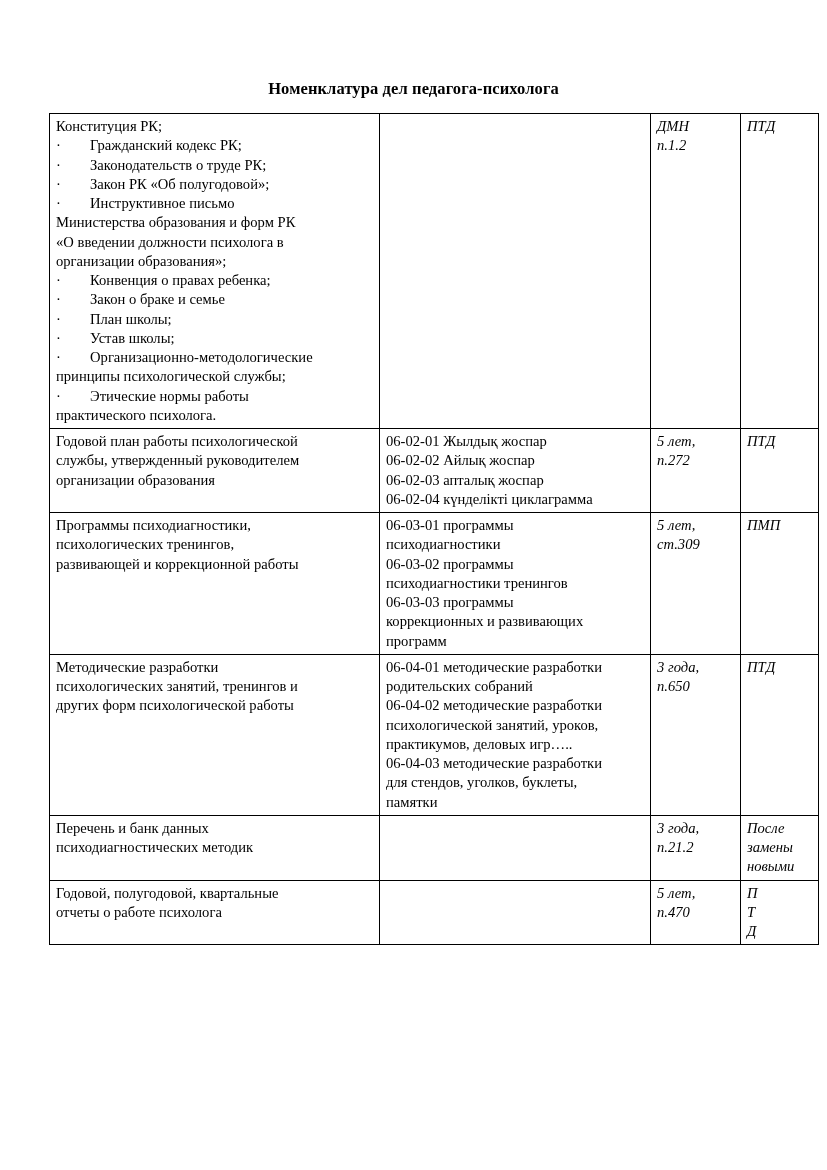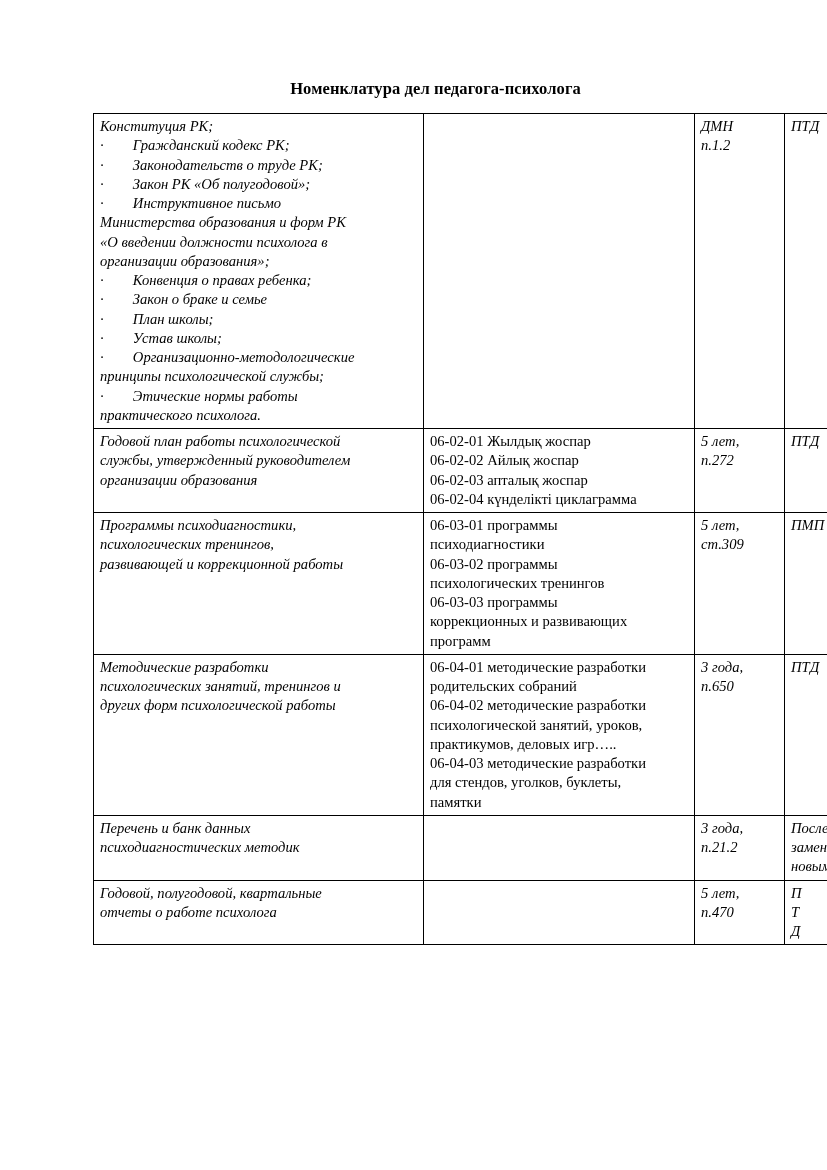--- a/index.html
+++ b/index.html
@@ -13,21 +13,20 @@
     height: 1170px;
     position: relative;
     font-family: "Liberation Serif", "DejaVu Serif", serif;
     color: #000000;
     overflow: hidden;
   }
   .page {
     position: absolute;
     inset: 0;
     padding: 0;
-    margin-left: 44px;
   }
   .doc-title {
     position: absolute;
     top: 79px;
     left: 0;
     right: 0;
     text-align: center;
     font-size: 16.5px;
     font-weight: bold;
     letter-spacing: 0.1px;
@@ -43,21 +42,21 @@
     line-height: 1.32;
   }
   table.nomenclature td,
   table.nomenclature th {
     border: 1px solid #000000;
     vertical-align: top;
     padding: 3px 5px 3px 6px;
     font-weight: normal;
     text-align: left;
   }
-  .col-1 { width: 330px; font-style: italic; }
+  .col-1 { width: 330px; }
   .col-2 { width: 271px; }
   .col-3 { width: 90px; }
   .col-4 { width: 78px; }
 
   td.header-cell {
     text-align: center;
     font-weight: bold;
     font-size: 15.5px;
     padding-top: 5px;
     padding-bottom: 5px;
@@ -168,21 +167,21 @@
               <div class="plain-line">Программы психодиагностики,</div>
               <div class="plain-line">психологических тренингов,</div>
               <div class="plain-line">развивающей и коррекционной работы</div>
             </div>
         </td>
         <td class="col-2">
           <div class="lines">
               <div class="plain-line">06-03-01 программы</div>
               <div class="plain-line">психодиагностики</div>
               <div class="plain-line">06-03-02 программы</div>
-              <div class="plain-line">психологических тренингов</div>
+              <div class="plain-line">психодиагностики тренингов</div>
               <div class="plain-line">06-03-03 программы</div>
               <div class="plain-line">коррекционных и развивающих</div>
               <div class="plain-line">программ</div>
             </div>
         </td>
         <td class="col-3 center">
           <div class="lines">
               <div class="plain-line">5 лет,</div>
               <div class="plain-line">ст.309</div>
             </div>

